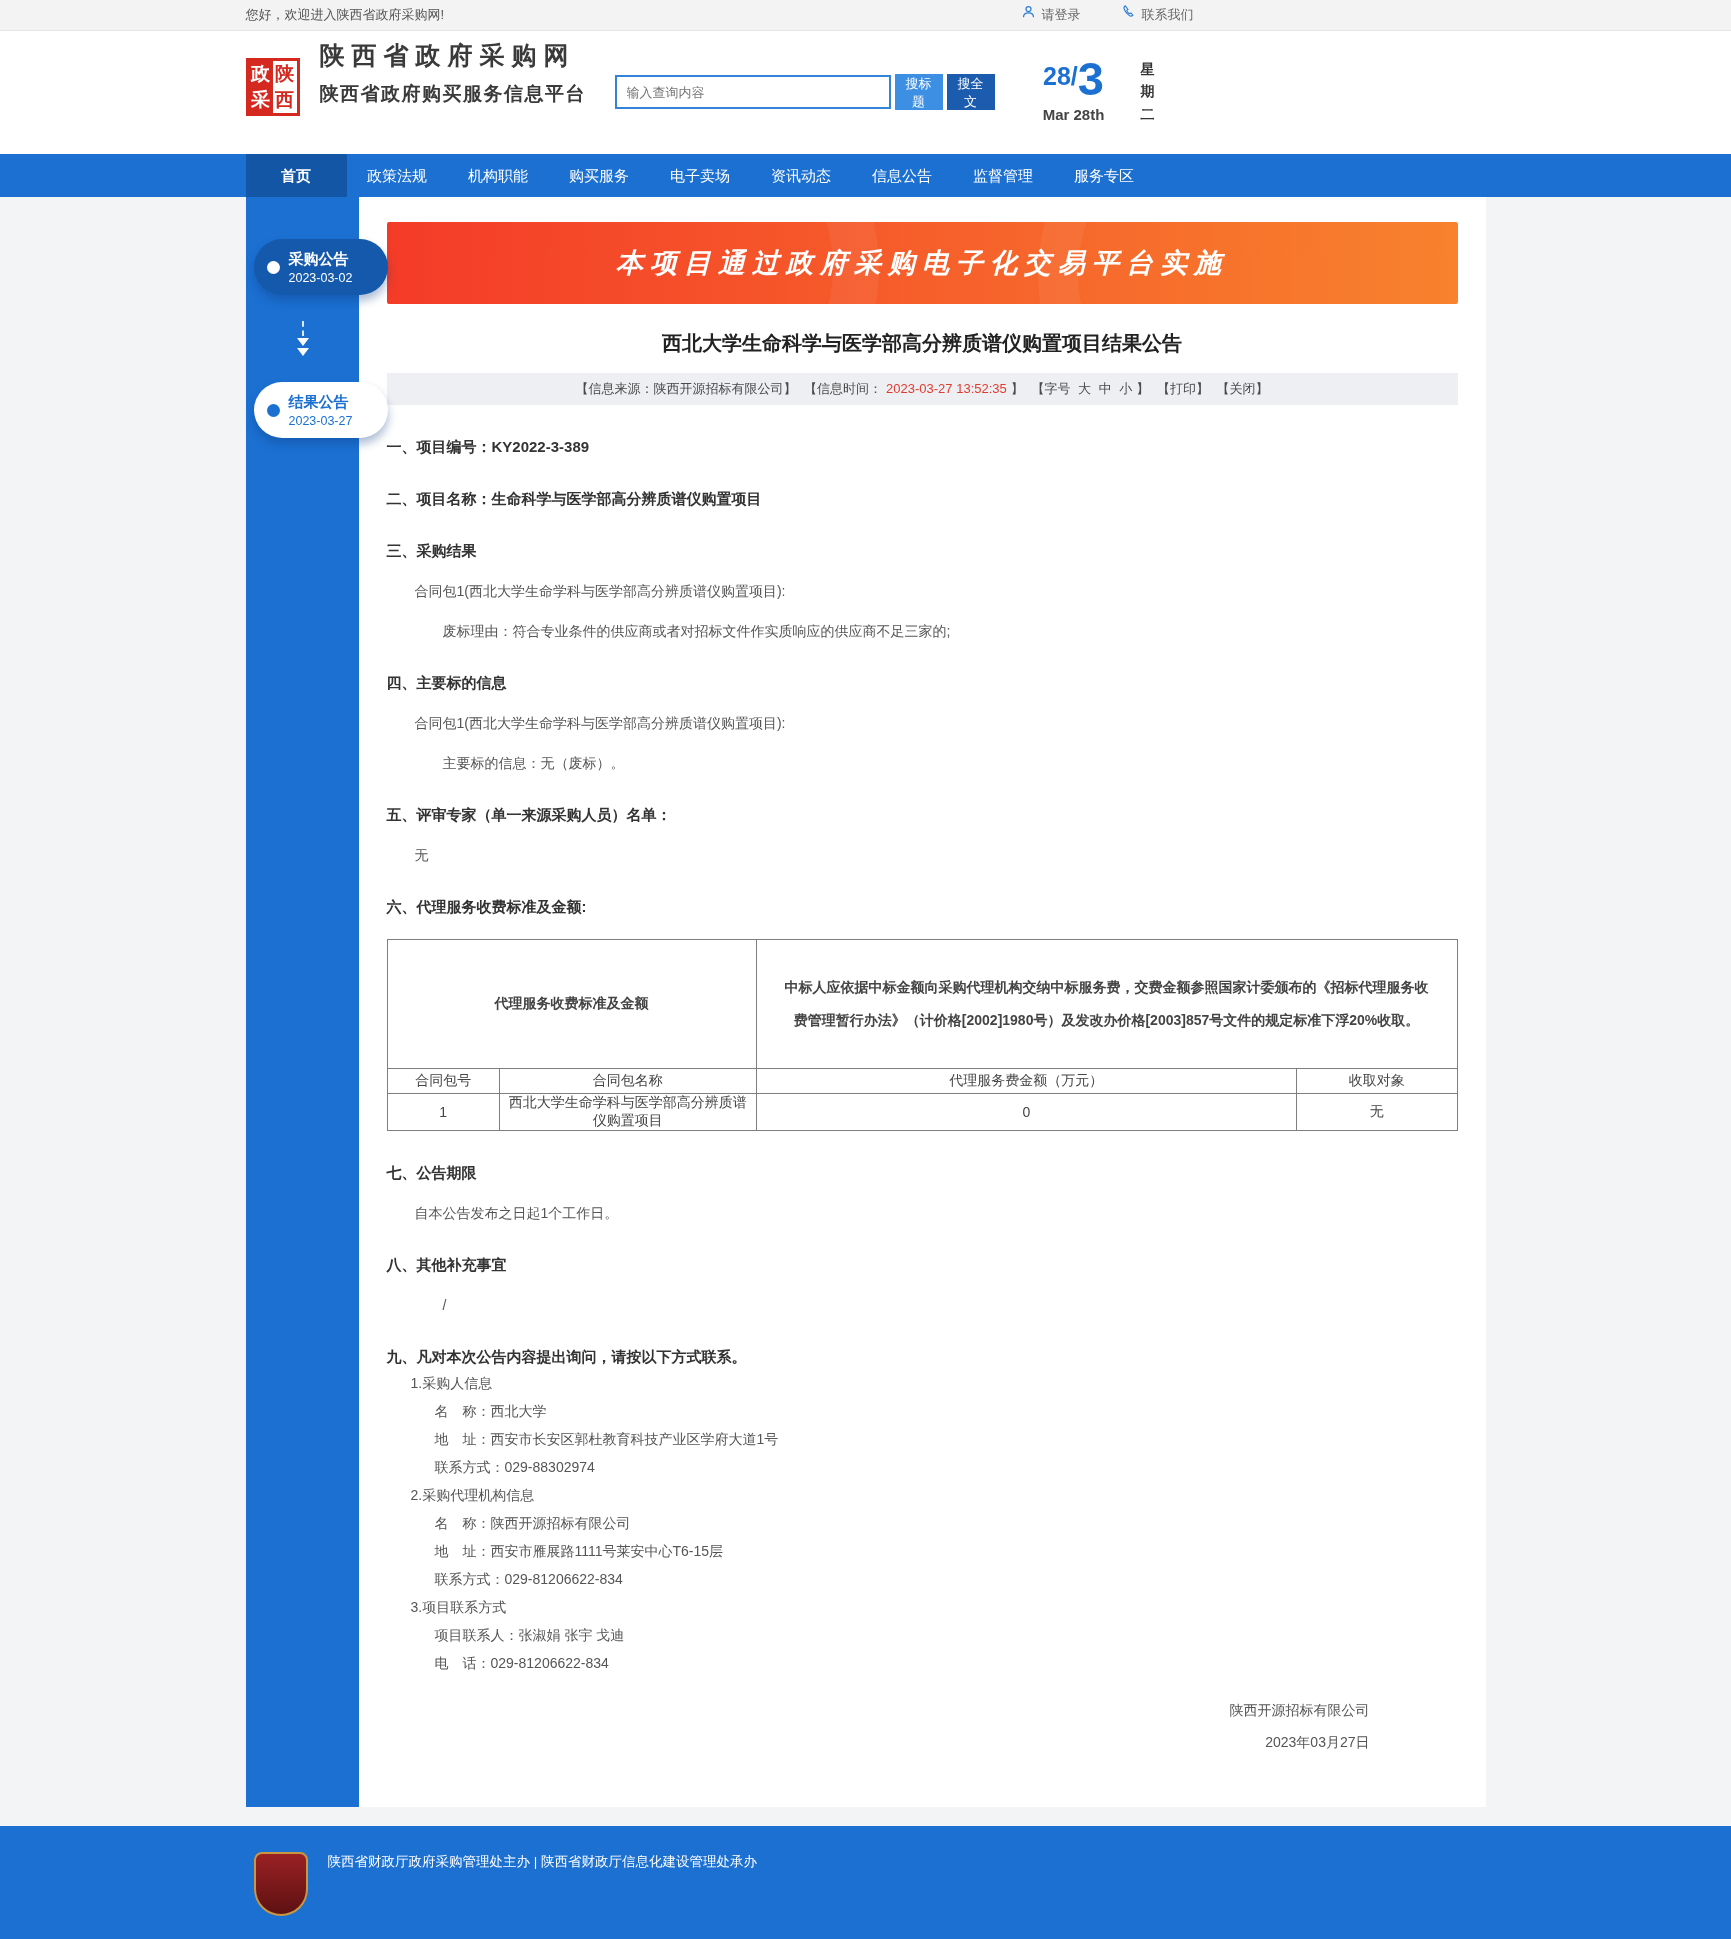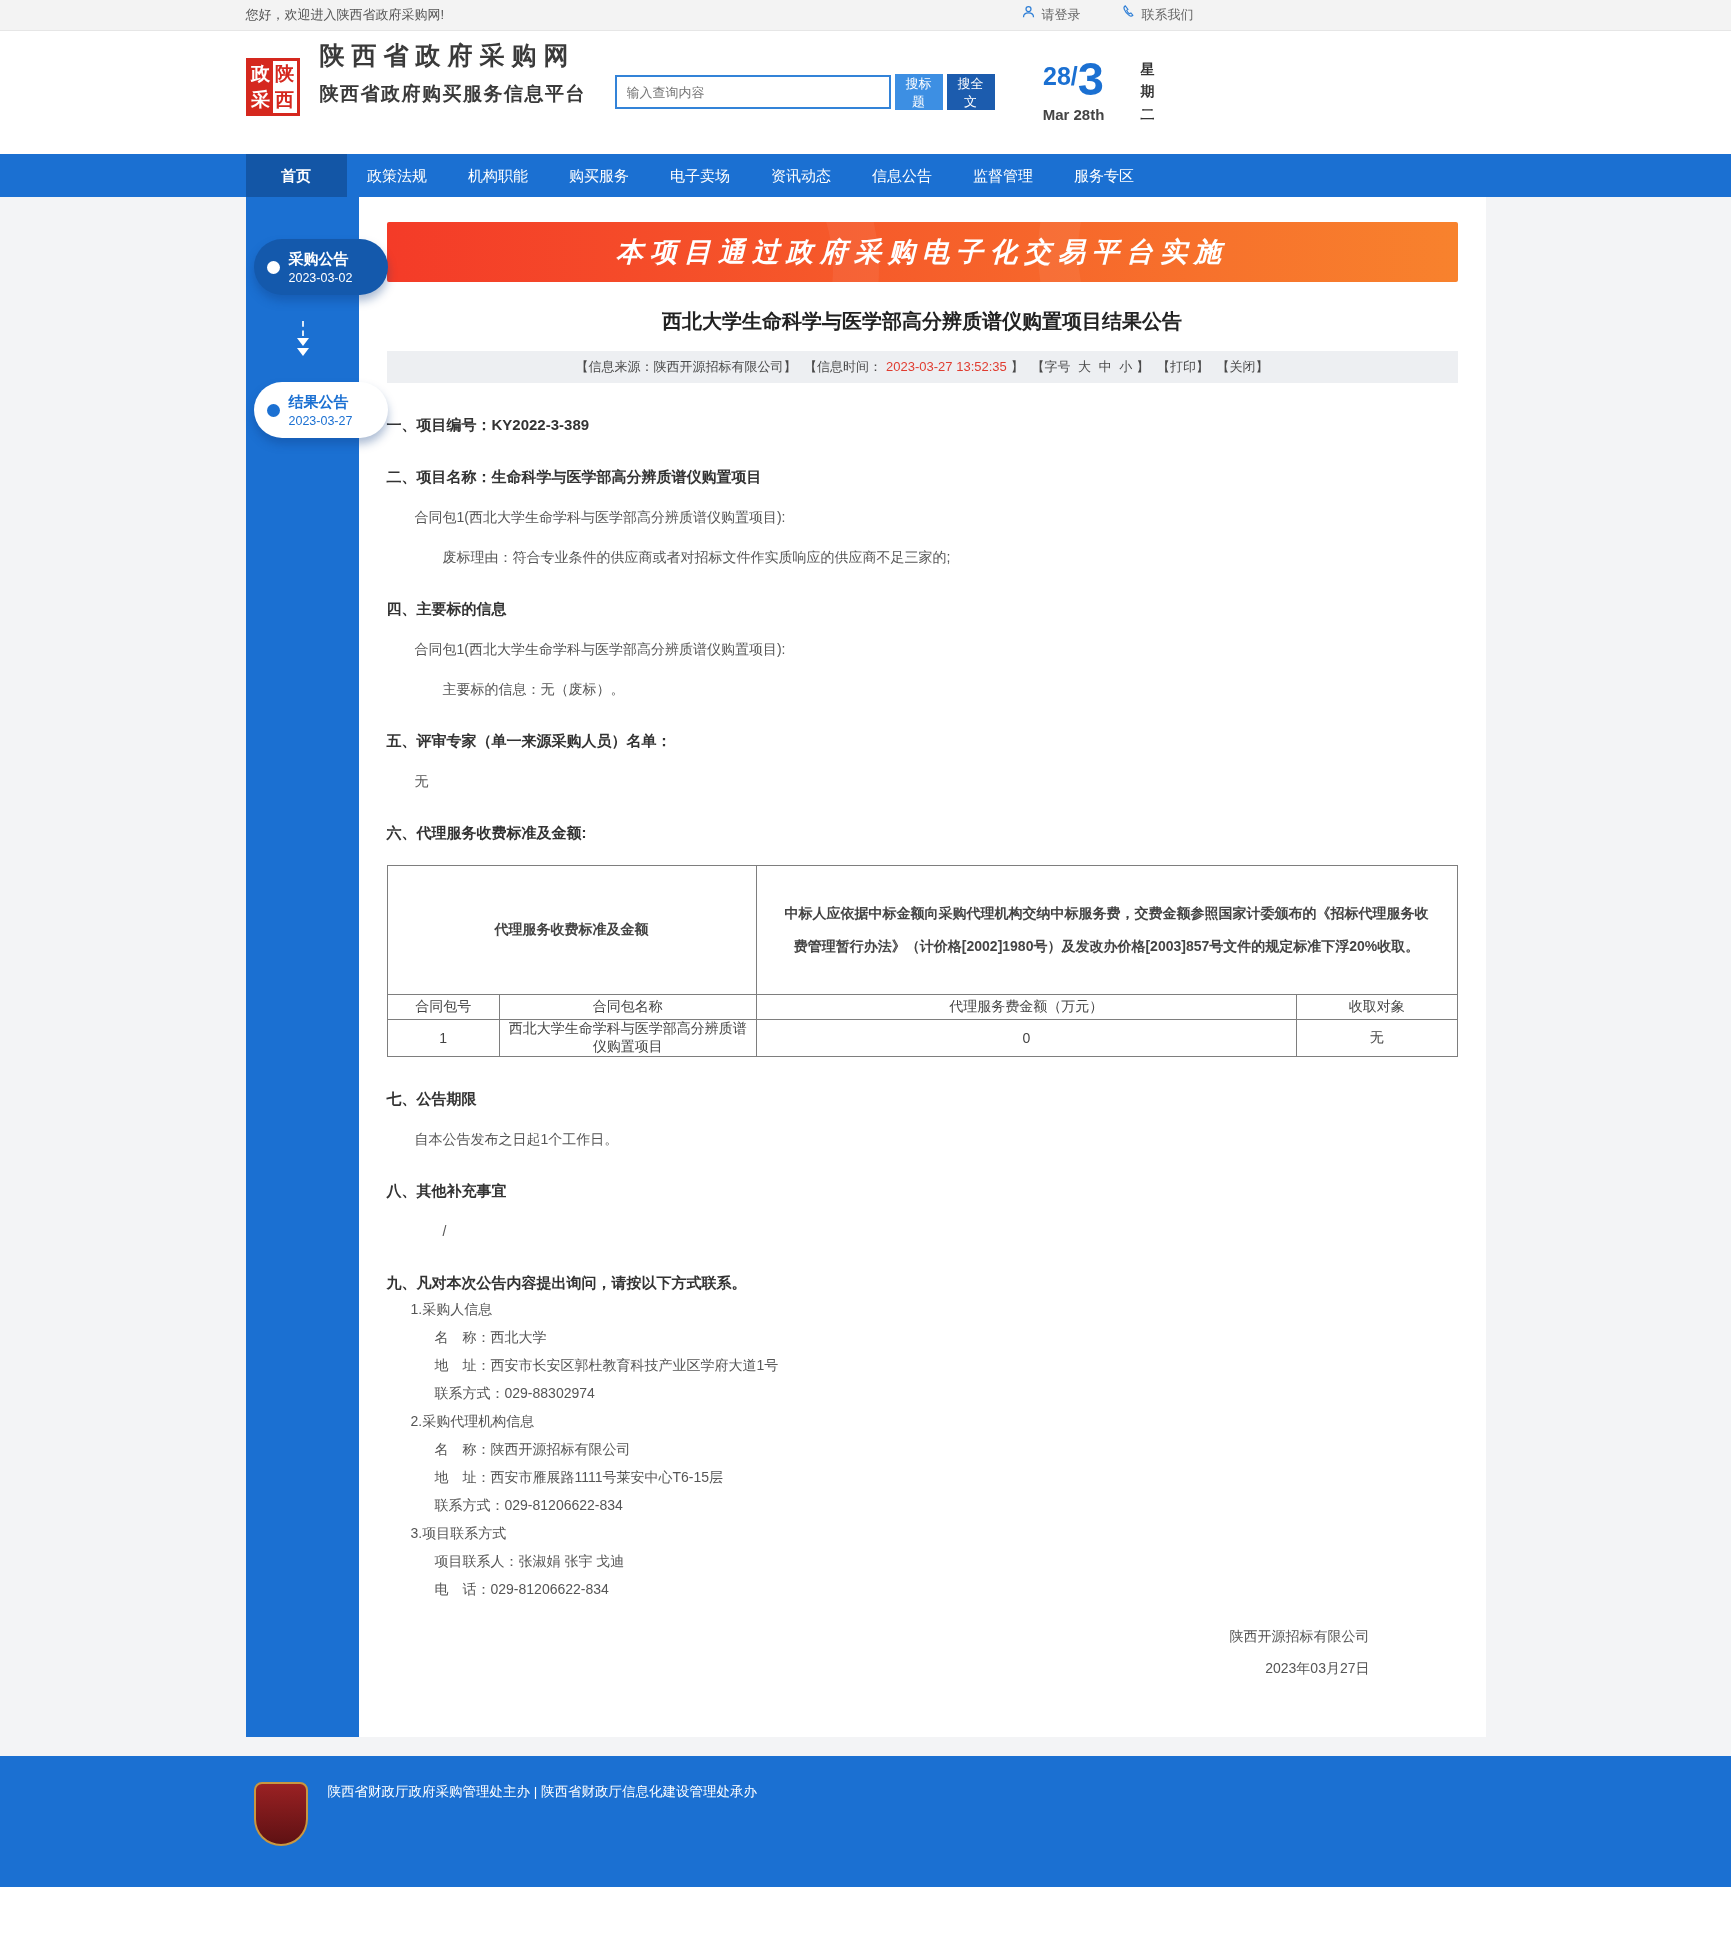--- a/index.html
+++ b/index.html
@@ -54,21 +54,21 @@
   .p1 .sb-dot{background:#fff;}
   .p2 .sb-dot{background:#1b70d2;}
   .sb-label{font-size:15px;font-weight:bold;line-height:1.2;}
   .sb-date{font-size:12.5px;margin-top:3px;}
   .sb-arrow{margin:26px 0 26px 50px;width:14px;display:flex;flex-direction:column;align-items:center;}
   .sb-dash{height:15px;border-left:2px dashed rgba(255,255,255,.85);}
   .sb-tri{width:0;height:0;border-left:6px solid transparent;border-right:6px solid transparent;border-top:8px solid #fff;margin-top:2px;}
 
   .main{flex:1;background:#fff;padding:25px 28px 55px;box-sizing:border-box;position:relative;}
 
-  .banner{height:60px;background:linear-gradient(90deg,#f43b28,#f8822d);display:flex;align-items:center;justify-content:center;color:#fff;font-size:27px;font-weight:bold;font-style:italic;letter-spacing:7px;position:relative;overflow:hidden;border-radius:2px;}
+  .banner{height:82px;background:linear-gradient(90deg,#f43b28,#f8822d);display:flex;align-items:center;justify-content:center;color:#fff;font-size:27px;font-weight:bold;font-style:italic;letter-spacing:7px;position:relative;overflow:hidden;border-radius:2px;}
   .banner::before{content:"";position:absolute;left:-60px;top:-190px;width:460px;height:380px;border:46px solid rgba(255,255,255,.06);border-radius:50%;}
   .banner::after{content:"";position:absolute;right:-80px;bottom:-190px;width:420px;height:360px;border:40px solid rgba(255,255,255,.06);border-radius:50%;}
   .banner span{position:relative;z-index:1;}
 
   .art-title{text-align:center;font-size:20px;font-weight:bold;color:#222;margin-top:26px;}
   .meta{margin-top:16px;background:#edeff2;height:32px;line-height:32px;text-align:center;font-size:13px;color:#4a4a4a;white-space:nowrap;}
   .meta span{margin:0 2px;}
   .meta .red{color:#e03c30;}
   .meta .click{cursor:pointer;}
 
@@ -199,20 +199,21 @@
         <span>【字号</span>
         <span class="click">大</span>
         <span class="click">中</span>
         <span class="click">小</span><span>】</span>
         <span class="click">【打印】</span>
         <span class="click">【关闭】</span>
       </div>
 
       <div class="art-h">一、项目编号：KY2022-3-389</div>
       <div class="art-h">二、项目名称：生命科学与医学部高分辨质谱仪购置项目</div>
+      <div class="art-h">三、采购结果</div>
       <div class="art-p1">合同包1(西北大学生命学科与医学部高分辨质谱仪购置项目):</div>
       <div class="art-p2">废标理由：符合专业条件的供应商或者对招标文件作实质响应的供应商不足三家的;</div>
       <div class="art-h">四、主要标的信息</div>
       <div class="art-p1">合同包1(西北大学生命学科与医学部高分辨质谱仪购置项目):</div>
       <div class="art-p2">主要标的信息：无（废标）。</div>
       <div class="art-h">五、评审专家（单一来源采购人员）名单：</div>
       <div class="art-p1">无</div>
       <div class="art-h">六、代理服务收费标准及金额:</div>
 
       <table class="fee-table">

